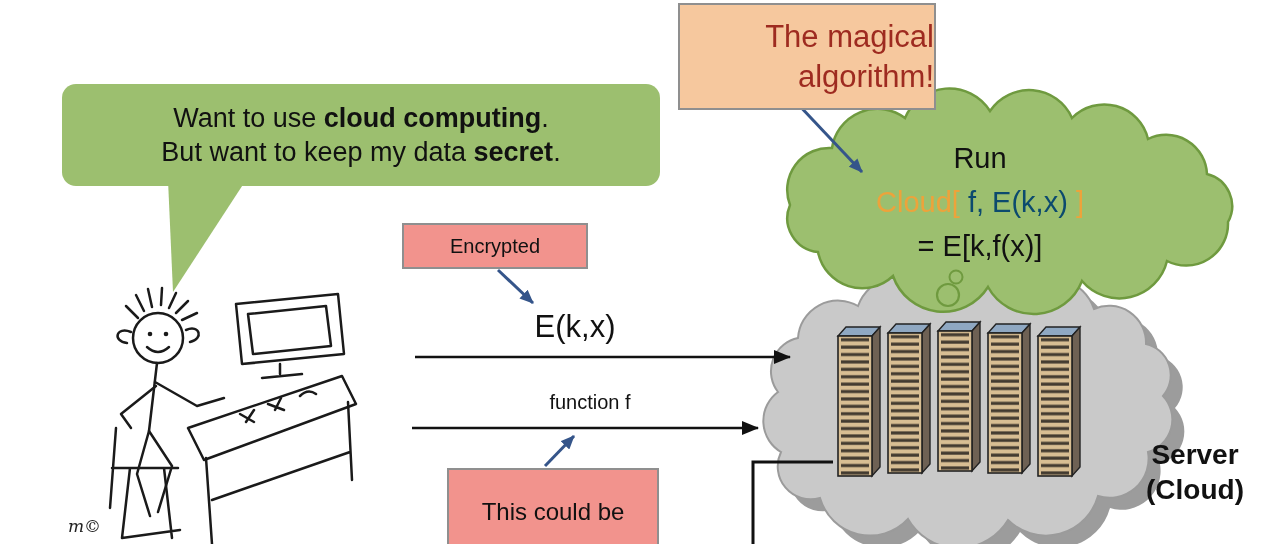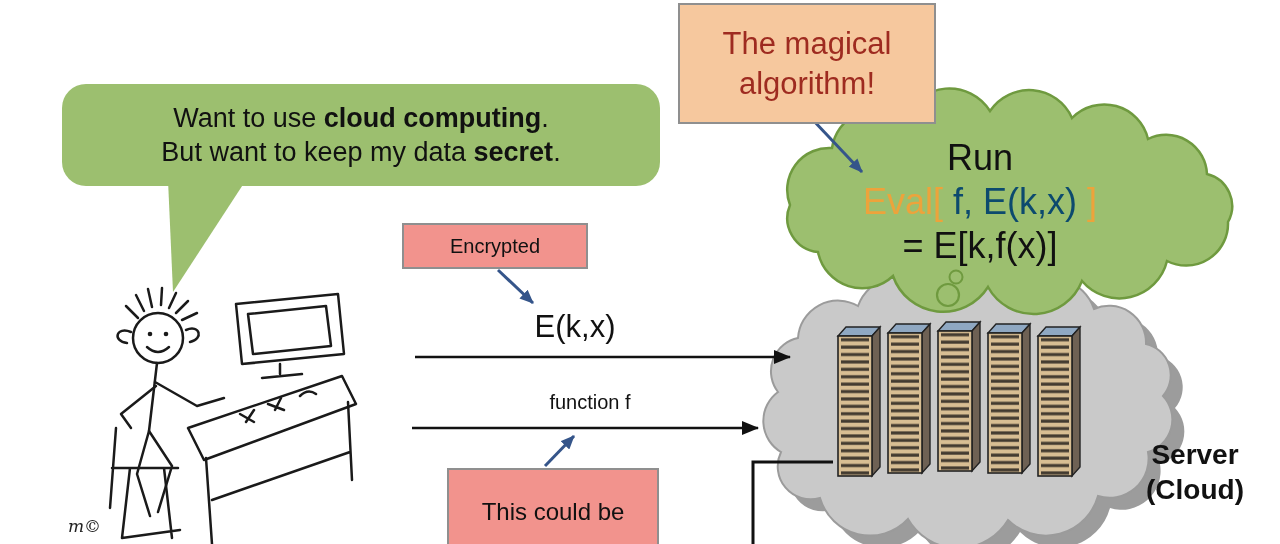--- a/index.html
+++ b/index.html
@@ -3,29 +3,29 @@
 <meta charset="utf-8">
 <style>
   html,body{margin:0;padding:0;background:#fff;}
   #stage{position:relative;width:1280px;height:544px;overflow:hidden;background:#fff;
          font-family:"Liberation Sans",sans-serif;color:#111;}
   #diagram-svg{position:absolute;left:0;top:0;}
   .abs{position:absolute;}
   .box{display:flex;flex-direction:column;align-items:center;justify-content:center;
        border:2px solid #8f8f8f;box-sizing:border-box;text-align:center;}
   .speech-bubble{left:62px;top:84px;width:598px;height:102px;background:var(--green,#9CBF6F);
-       border-radius:24px;display:flex;flex-direction:column;align-items:center;justify-content:center;
+       border-radius:14px;display:flex;flex-direction:column;align-items:center;justify-content:center;
        font-size:27px;line-height:34px;}
-  .magic-box{left:678px;top:3px;width:258px;height:121px;background:var(--peach,#F6C89E);
-       font-size:31px;line-height:40px;color:var(--dark-red,#9E2B20);}
+  .magic-box{left:678px;top:3px;width:258px;height:107px;background:var(--peach,#F6C89E);
+       font-size:31px;line-height:40px;color:var(--dark-red,#9E2B20);align-items:flex-end;}
   .encrypted-box{left:402px;top:223px;width:186px;height:46px;background:var(--pink,#F2938D);font-size:20px;text-align:center;}
   .note-box{left:447px;top:468px;width:212px;height:88px;background:var(--pink,#F2938D);
        font-size:24px;line-height:30px;}
   .flow-label{font-size:31px;text-align:center;}
-  .cloud-text{left:820px;top:136px;width:320px;text-align:center;font-size:36px;line-height:44px;}
+  .cloud-text{left:820px;top:136px;width:320px;text-align:center;font-size:29px;line-height:44px;}
   .eval-bracket{color:var(--orange-text,#EDA33B);}
   .eval-args{color:#0c4a6e;}
   .server-label{left:1122px;top:437px;width:146px;text-align:center;font-size:28px;line-height:35px;font-weight:bold;}
   .signature{left:68px;top:516px;font-family:"DejaVu Serif",serif;font-style:italic;font-size:17px;color:#222;}
   b{font-weight:bold;}
 </style>
 </head>
 <body>
 
 <div id="stage">
@@ -109,21 +109,21 @@
   </div>
 
   <div class="abs box magic-box">
     <div>The magical</div>
     <div>algorithm!</div>
   </div>
 
   <div class="abs cloud-text">
     <div>Run</div>
     <div>
-      <span class="eval-bracket">Eval[</span><span class="eval-args"> f, E(k,x) </span><span class="eval-bracket">]</span>
+      <span class="eval-bracket">Cloud[</span><span class="eval-args"> f, E(k,x) </span><span class="eval-bracket">]</span>
     </div>
     <div>=  E[k,f(x)]</div>
   </div>
 
   <div class="abs box encrypted-box">
     <div>Encrypted</div>
   </div>
 
   <div class="abs flow-label" style="left:495px;top:309px;width:160px;">E(k,x)</div>
 

